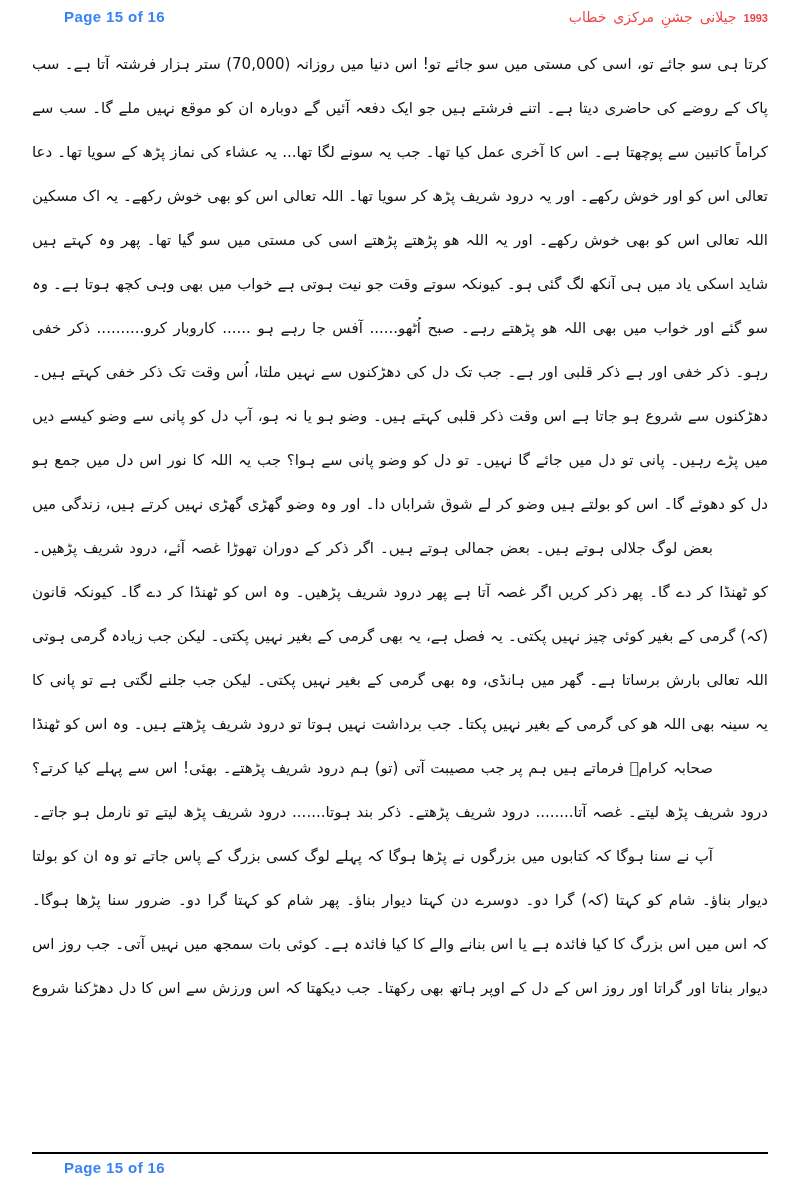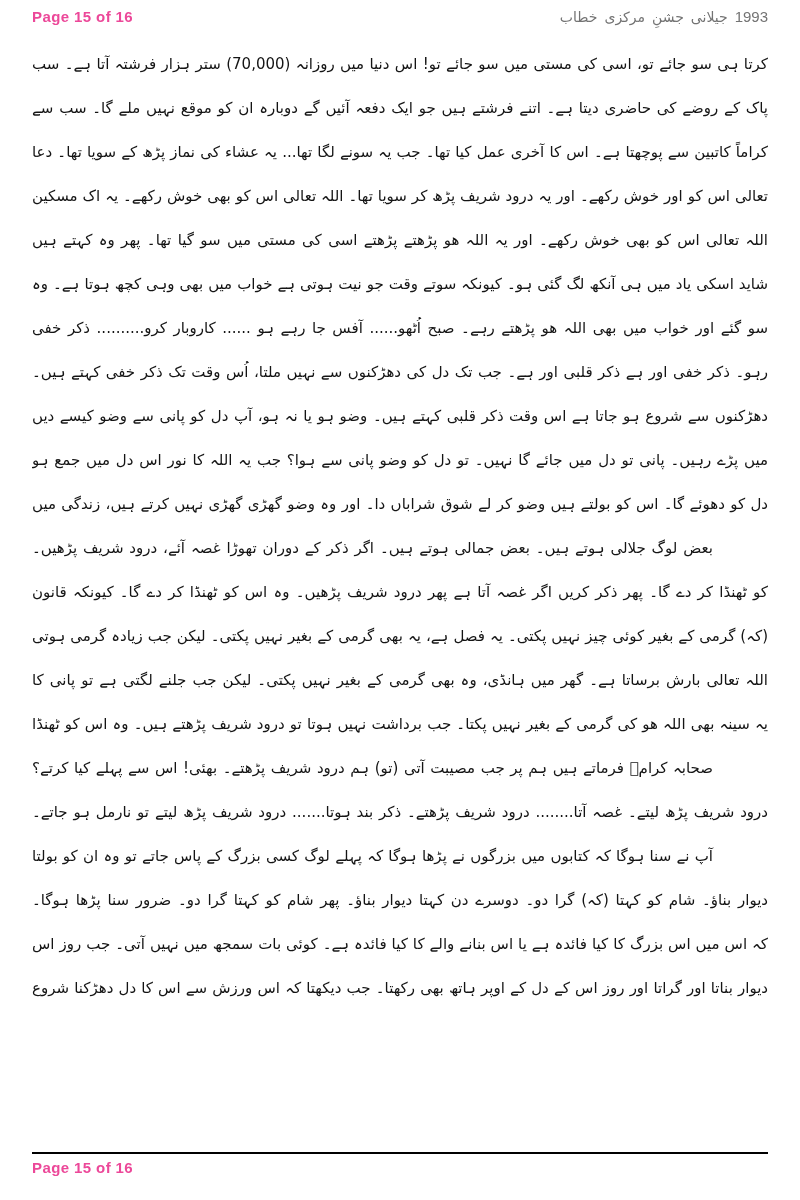--- a/index.html
+++ b/index.html
@@ -6,24 +6,24 @@
   body{width:800px;height:1200px;background:#ffffff;overflow:hidden;}
   .page{
     box-sizing:border-box;width:800px;height:1200px;
     padding:8px 32px 0 32px;
     display:flex;flex-direction:column;
     font-family:"DejaVu Sans",sans-serif;color:#161616;
     background:#ffffff;
   }
   
   .header-row{display:flex;justify-content:space-between;align-items:baseline;height:30px;flex:none;}
-  .page-label{font-family:"Liberation Sans",sans-serif;font-weight:bold;font-size:15px;color:#ec4899;letter-spacing:.4px;}
-  .title{display:flex;align-items:baseline;gap:7px;font-size:14px;color:#737373;}
+  .page-label{font-family:"Liberation Sans",sans-serif;font-weight:bold;font-size:15px;color:#3b82f6;letter-spacing:.4px;margin-left:32px;}
+  .title{display:flex;align-items:baseline;gap:7px;font-size:14px;color:#ef4444;}
   .title .tw{direction:rtl;unicode-bidi:isolate;}
-  .title .year{font-family:"Liberation Sans",sans-serif;font-weight:normal;font-size:15px;}
+  .title .year{font-family:"Liberation Sans",sans-serif;font-weight:bold;font-size:11px;}
   
   .doc-body{direction:rtl;margin-top:4px;flex:none;}
   .para{margin:0;}
   .line{
     height:44px;line-height:44px;overflow:hidden;
     font-size:15px;color:#141414;
     text-align:justify;text-align-last:justify;
   }
   .line.indent{padding-right:55px;}
   .line.short{text-align-last:right;}

